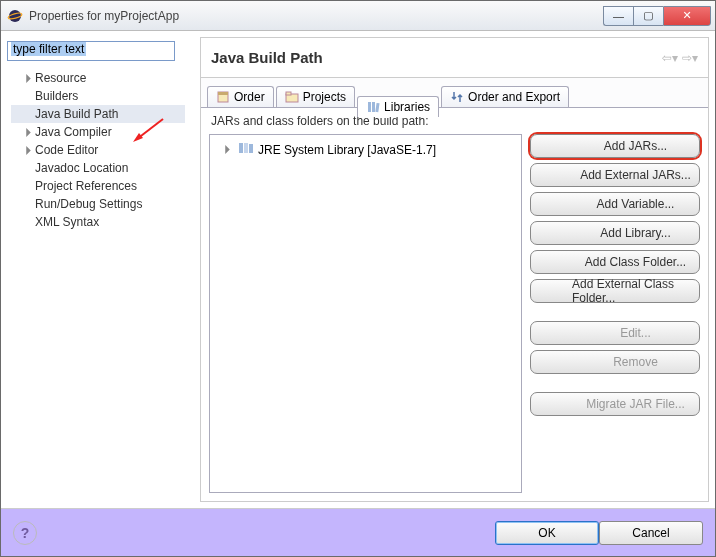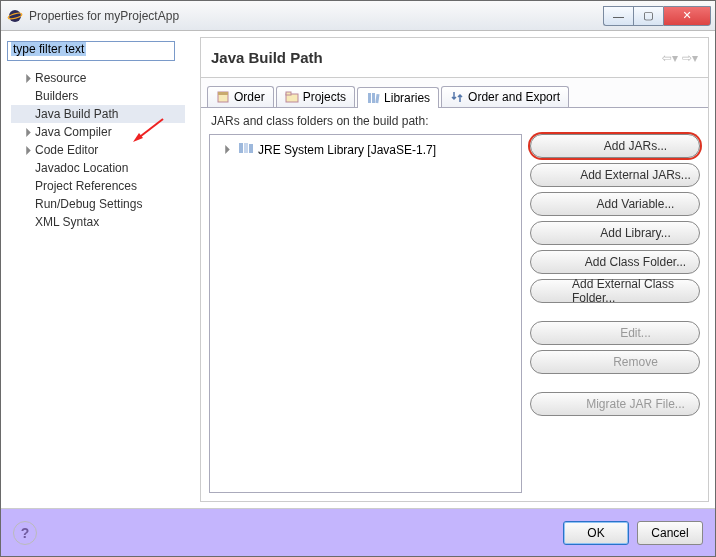--- a/index.html
+++ b/index.html
@@ -22,34 +22,34 @@
   .tree-item { display: flex; align-items: center; height: 18px; padding-left: 12px; cursor: default; color: #333; }
   .tree-item.sel { background: #e4e9f2; }
   .expander { width: 10px; height: 10px; margin-right: 2px; display: inline-flex; align-items: center; justify-content: center; }
   .expander svg { width: 9px; height: 9px; }
   .right-pane { flex: 1; border: 1px solid #ccc; display: flex; flex-direction: column; }
   .header { display: flex; align-items: center; border-bottom: 1px solid #ccc; height: 40px; padding: 0 10px; background: #fff; }
   .header h1 { margin: 0; font-size: 15px; font-weight: bold; flex: 1; color: #333; }
   .nav-arrows { display: flex; gap: 4px; color: #bbb; font-size: 14px; }
   .tabstrip { display: flex; border-bottom: 1px solid #aab; background: #fcfcfd; padding: 8px 6px 0 6px; }
   .tab { display: flex; align-items: center; gap: 4px; padding: 3px 8px; border: 1px solid #aab; border-bottom: none; border-radius: 3px 3px 0 0; margin-right: 2px; background: linear-gradient(#fff,#f0f2f7); cursor: default; }
-  .tab.active { background: #fff; position: relative; top: 1px; }
+  .tab.active { background: #fff; position: relative; top: 10px; }
   .tab-icon { width: 14px; height: 14px; }
   .subheader { padding: 6px 10px; color: #333; }
   .content-row { flex: 1; display: flex; padding: 0 8px 8px 8px; gap: 8px; }
   .jar-tree { flex: 1; border: 1px solid #aab; background: #fff; padding: 4px; }
   .jar-item { display: flex; align-items: center; gap: 4px; padding: 2px 0 2px 8px; }
   .btn-col { width: 170px; display: flex; flex-direction: column; gap: 5px; }
-  .btn { height: 24px; border: 1px solid #888; border-radius: 12px; background: linear-gradient(#fcfcfc,#e2e2e2); cursor: default; display: flex; align-items: center; justify-content: center; color: #333; padding-left: 41px; }
+  .btn { height: 24px; border: 1px solid #888; border-radius: 7px; background: linear-gradient(#fcfcfc,#e2e2e2); cursor: default; display: flex; align-items: center; justify-content: center; color: #333; padding-left: 41px; }
   .btn.disabled { color: #999; }
   .btn.highlight { box-shadow: 0 0 0 2px #d32; }
   .footer { height: 48px; border-top: 1px solid #ccc; display: flex; align-items: center; padding: 0 12px; }
   .help { width: 24px; height: 24px; border: 1px solid #bbb; border-radius: 50%; display: flex; align-items: center; justify-content: center; color: #6f5a9e; font-weight: bold; font-size: 14px; }
   .footer-spacer { flex: 1; }
-  .footer-btn { width: 66px; height: 24px; border: 1px solid #888; border-radius: 3px; background: linear-gradient(#fcfcfc,#e2e2e2); margin-left: 8px; display: flex; align-items: center; justify-content: center; }
+  .footer-btn { width: 104px; height: 24px; border: 1px solid #888; border-radius: 3px; background: linear-gradient(#fcfcfc,#e2e2e2); margin-left: 0; display: flex; align-items: center; justify-content: center; }
   .footer-btn.default { border: 1px solid #2a72c8; box-shadow: inset 0 0 0 1px #8fc2f4; }
   .arrow-annot { position: absolute; left: 130px; top: 114px; pointer-events: none; }
 </style>
 </head>
 <body>
 
 <div class="window" style="position:relative;">
   <div class="titlebar">
     <span class="title-icon">
       <svg viewBox="0 0 16 16">

